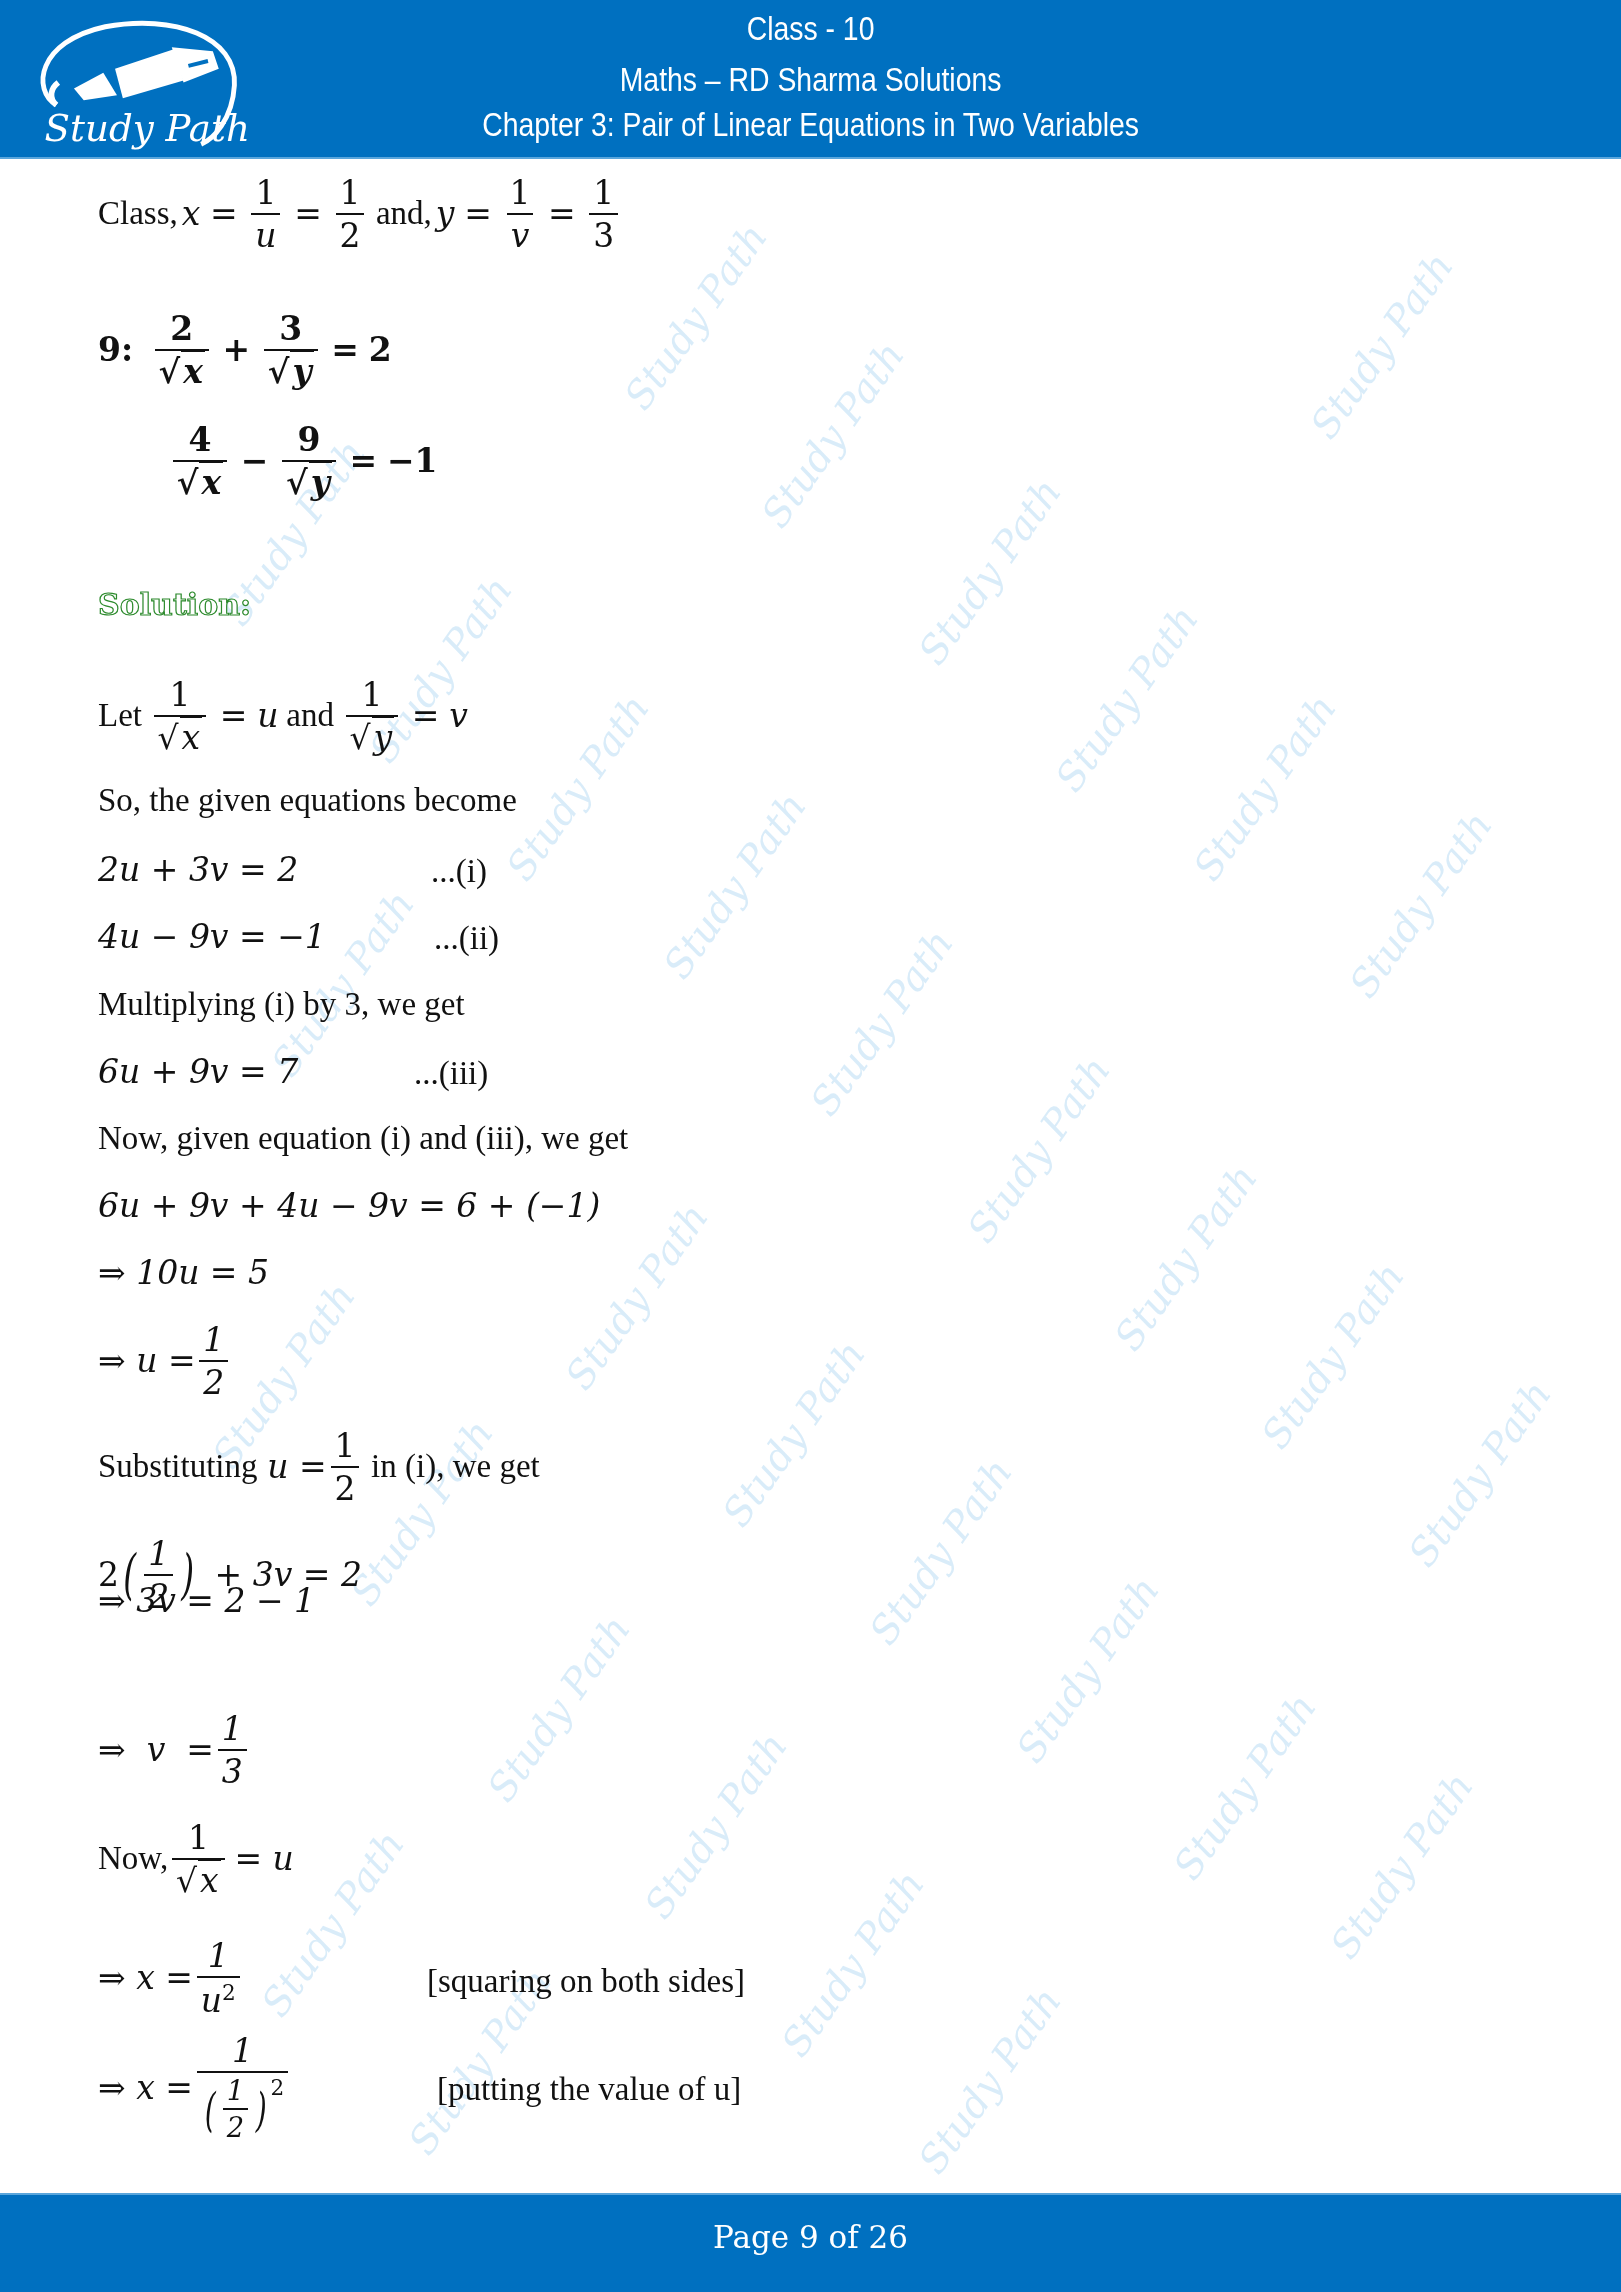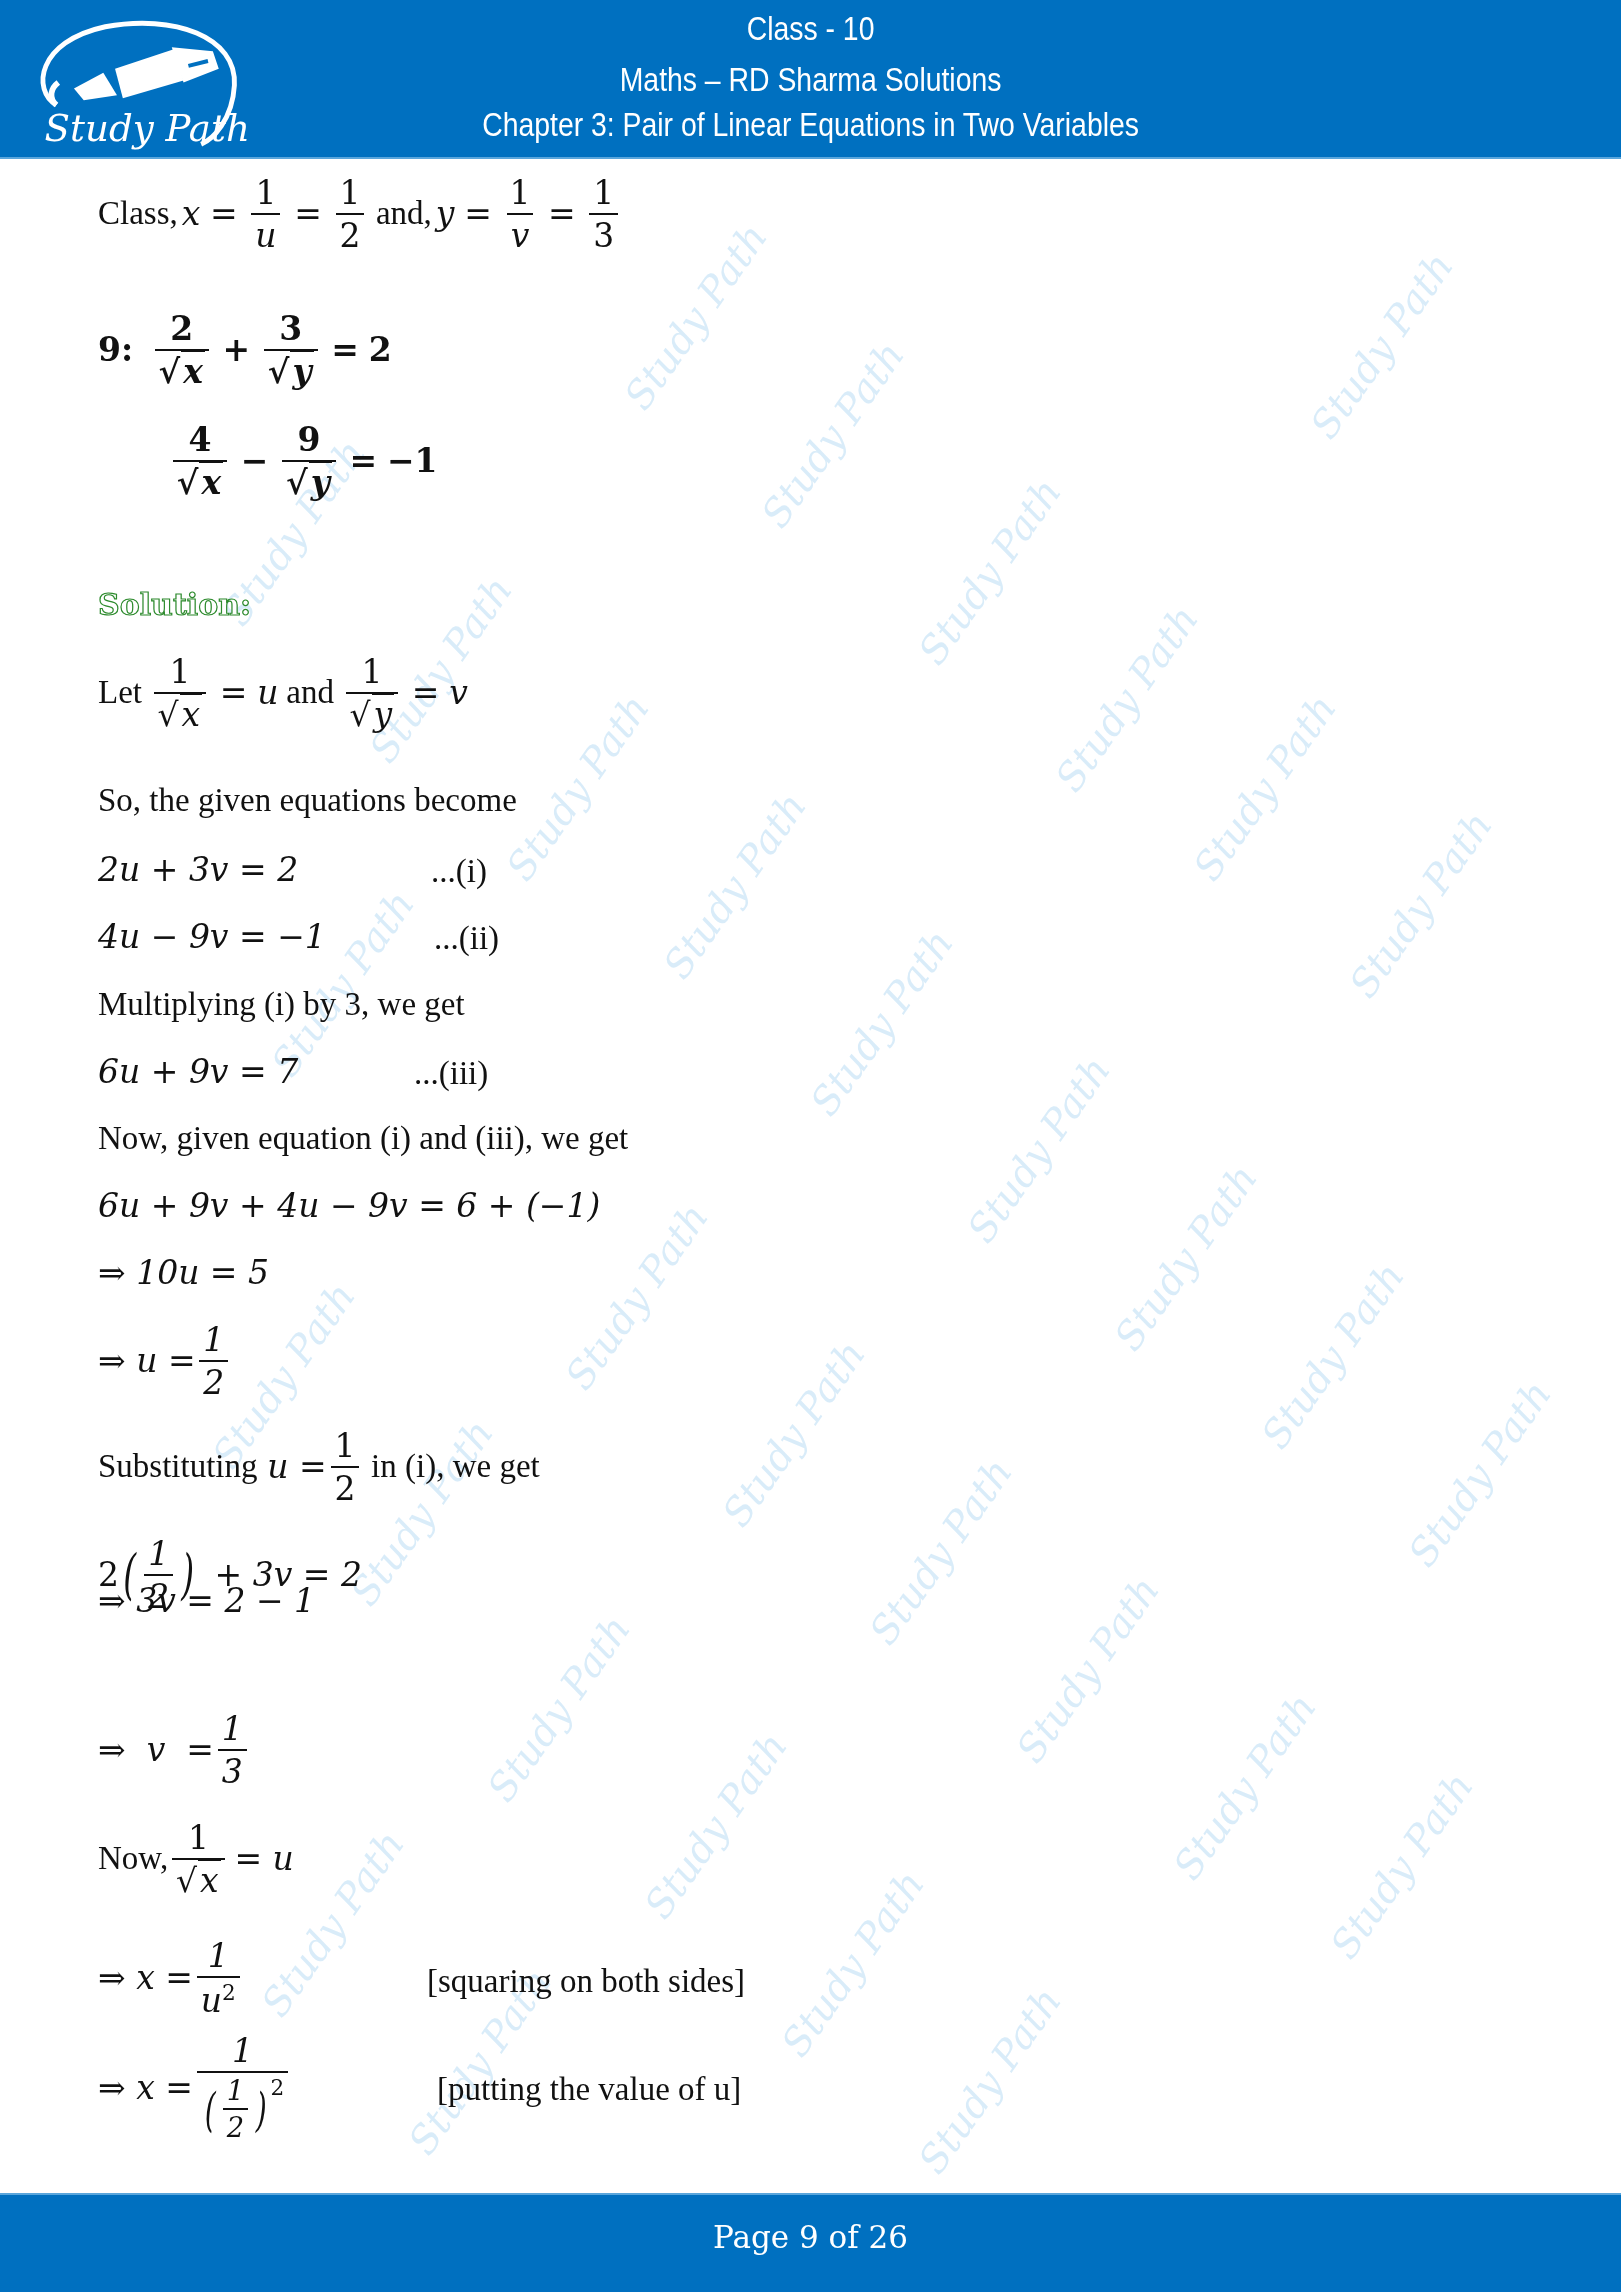--- a/index.html
+++ b/index.html
@@ -169,21 +169,21 @@
         <span class="den"><span class="sqrt">√</span><span class="rad b">y</span></span>
       </span>
     <span class="op">=</span>
     <span class="n b">−1</span>
   </div>
 
   <div class="line" style="top:590px">
     <span class="sol">Solution:</span>
   </div>
 
-  <div class="line" style="top:655px">
+  <div class="line" style="top:678px">
     <span>Let</span>
     <span style="width:7.8px;display:inline-block"></span>
     <span class="frac">
         <span class="num">1</span>
         <span class="den"><span class="sqrt">√</span><span class="rad">x</span></span>
       </span>
     <span class="op">=</span>
     <span class="m">u</span>
     <span style="margin:0 7.8px">and</span>
     <span class="frac">

